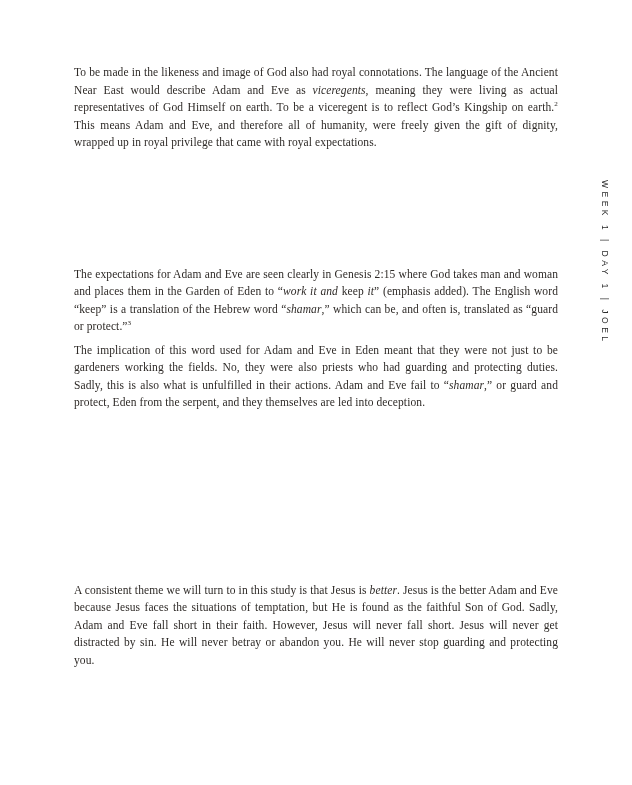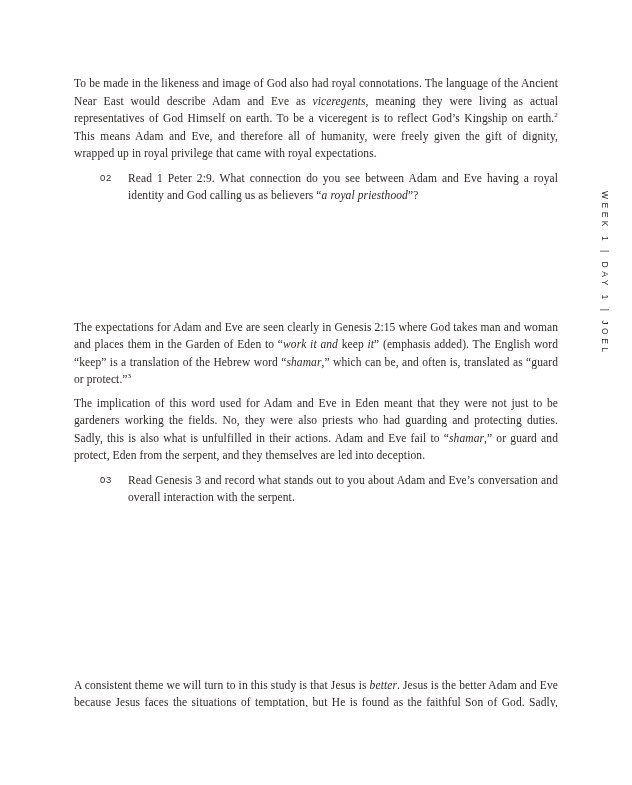--- a/index.html
+++ b/index.html
@@ -8,21 +8,20 @@
     background: #ffffff;
   }
   .page {
     position: relative;
     width: 632px;
     height: 696px;
     background: #ffffff;
     overflow: hidden;
     font-family: "Liberation Serif", serif;
     color: #2e2a27;
-    margin-top: 11px;
   }
   .body-col {
     position: absolute;
     left: 74px;
     top: 64px;
     width: 484px;
   }
   .para {
     margin: 0;
     font-size: 11.5px;
@@ -82,37 +81,29 @@
 </style>
 </head>
 <body>
 
 <div class="page">
 
   <div class="body-col">
 
     <p class="para"><span>To be made in the likeness and image of God also had royal connotations. The language of the Ancient Near East would describe Adam and Eve as </span><i>viceregents</i><span>, meaning they were living as actual representatives of God Himself on earth. To be a viceregent is to reflect God’s Kingship on earth.</span><sup>2</sup><span> This means Adam and Eve, and therefore all of humanity, were freely given the gift of dignity, wrapped up in royal privilege that came with royal expectations.</span></p>
 
-    <div class="question">
-      <span class="qnum">02</span>
-      <p class="qtext"><span>Read 1 Peter 2:9. What connection do you see between Adam and Eve having a royal identity and God calling us as believers “</span><i>a royal priesthood</i><span>”?</span></p>
-    </div>
 
     <div class="answer-space-1"></div>
 
     <p class="para"><span>The expectations for Adam and Eve are seen clearly in Genesis 2:15 where God takes man and woman and places them in the Garden of Eden to “</span><i>work it and</i><span> keep </span><i>it</i><span>” (emphasis added). The English word “keep” is a translation of the Hebrew word “</span><i>shamar</i><span>,” which can be, and often is, translated as “guard or protect.”</span><sup>3</sup></p>
 
     <div class="gap-small"></div>
 
     <p class="para"><span>The implication of this word used for Adam and Eve in Eden meant that they were not just to be gardeners working the fields. No, they were also priests who had guarding and protecting duties. Sadly, this is also what is unfulfilled in their actions. Adam and Eve fail to “</span><i>shamar</i><span>,” or guard and protect, Eden from the serpent, and they themselves are led into deception.</span></p>
 
-    <div class="question">
-      <span class="qnum">03</span>
-      <p class="qtext"><span>Read Genesis 3 and record what stands out to you about Adam and Eve’s conversation and overall interaction with the serpent.</span></p>
-    </div>
 
     <div class="answer-space-2"></div>
 
     <p class="para"><span>A consistent theme we will turn to in this study is that Jesus is </span><i>better</i><span>. Jesus is the better Adam and Eve because Jesus faces the situations of temptation, but He is found as the faithful Son of God. Sadly, Adam and Eve fall short in their faith. However, Jesus will never fall short. Jesus will never get distracted by sin. He will never betray or abandon you. He will never stop guarding and protecting you.</span></p>
 
   </div>
 
   <div class="sidebar-label">WEEK 1 | DAY 1 | JOEL</div>
 
   <div class="page-number">17</div>

